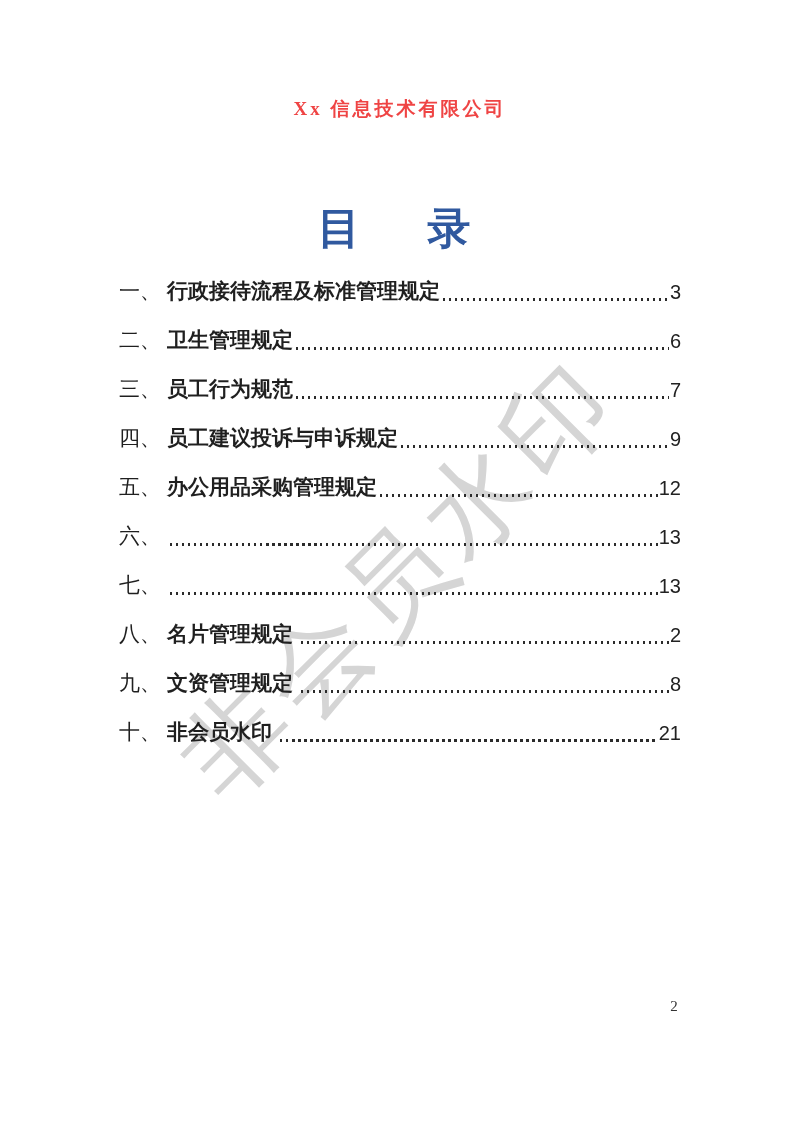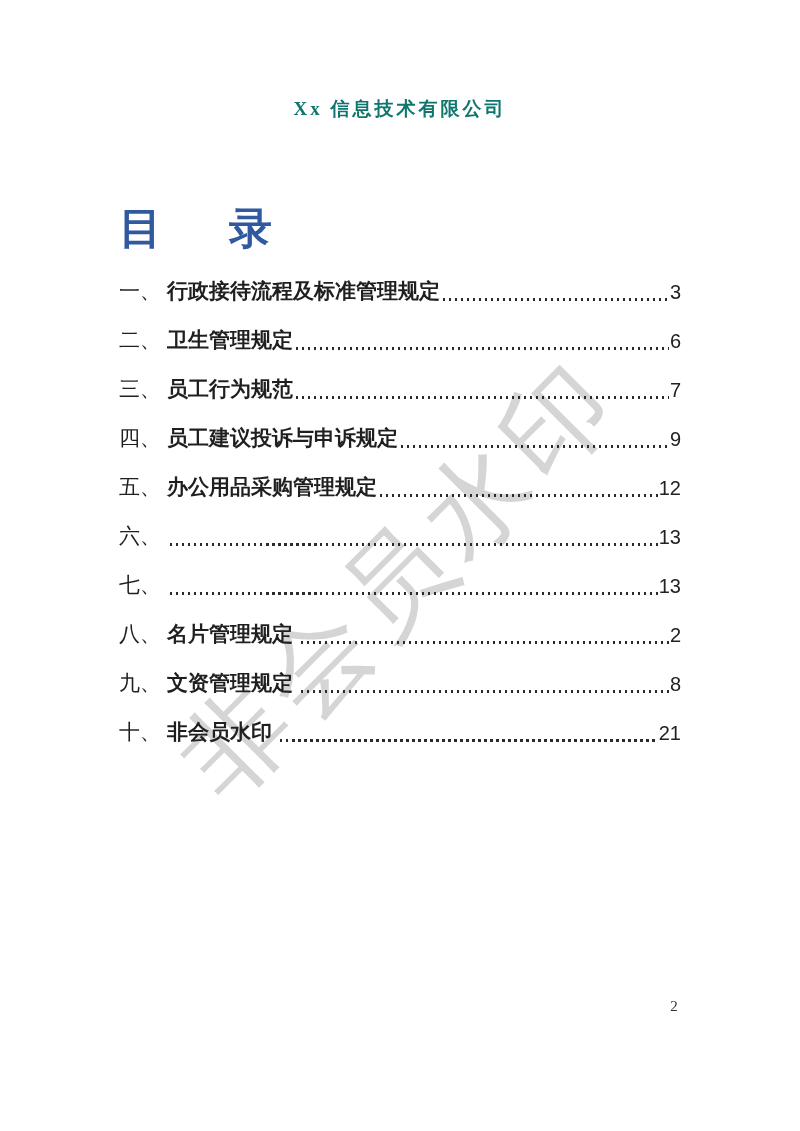--- a/index.html
+++ b/index.html
@@ -35,24 +35,25 @@
     z-index: 0;
     user-select: none;
   }
   .content { position: relative; z-index: 1; }
   .company-header {
     text-align: center;
     font-size: 19px;
     font-weight: bold;
     letter-spacing: 3px;
     line-height: 24px;
-    color: #0f766e;
+    color: #ef4444;
   }
   .toc-title {
     margin-top: 85px;
+    text-align: center;
     font-size: 43px;
     line-height: 46px;
     font-weight: bold;
     letter-spacing: 12px;
     color: var(--title-blue);
   }
   .toc { margin-top: 12px; }
   .toc-row {
     display: flex;
     align-items: flex-end;

